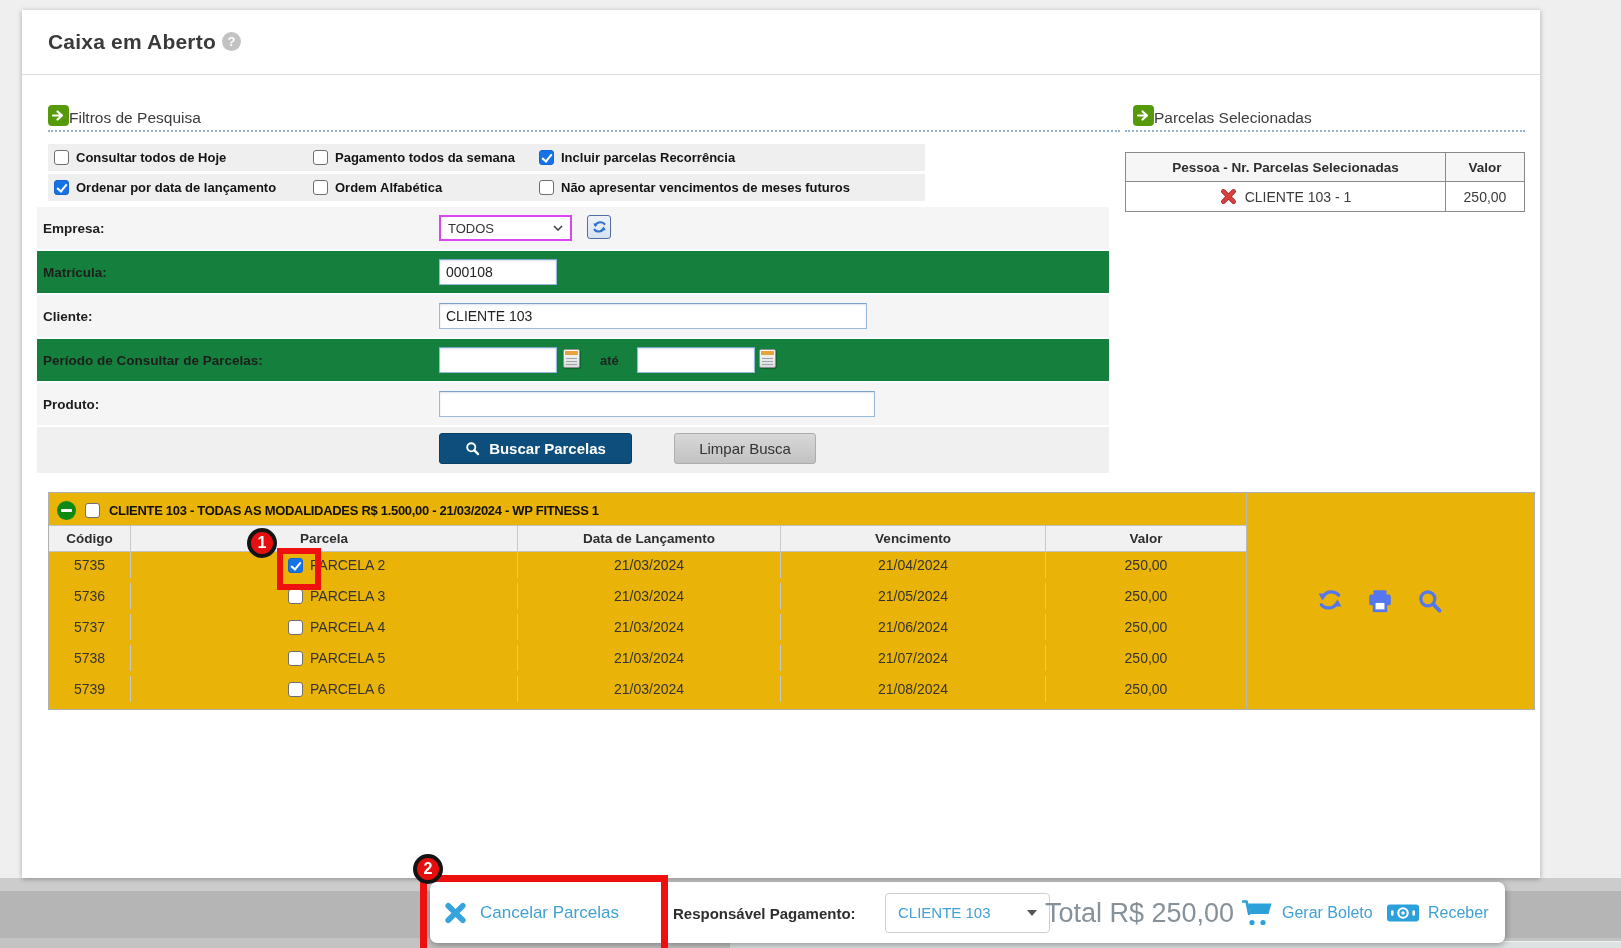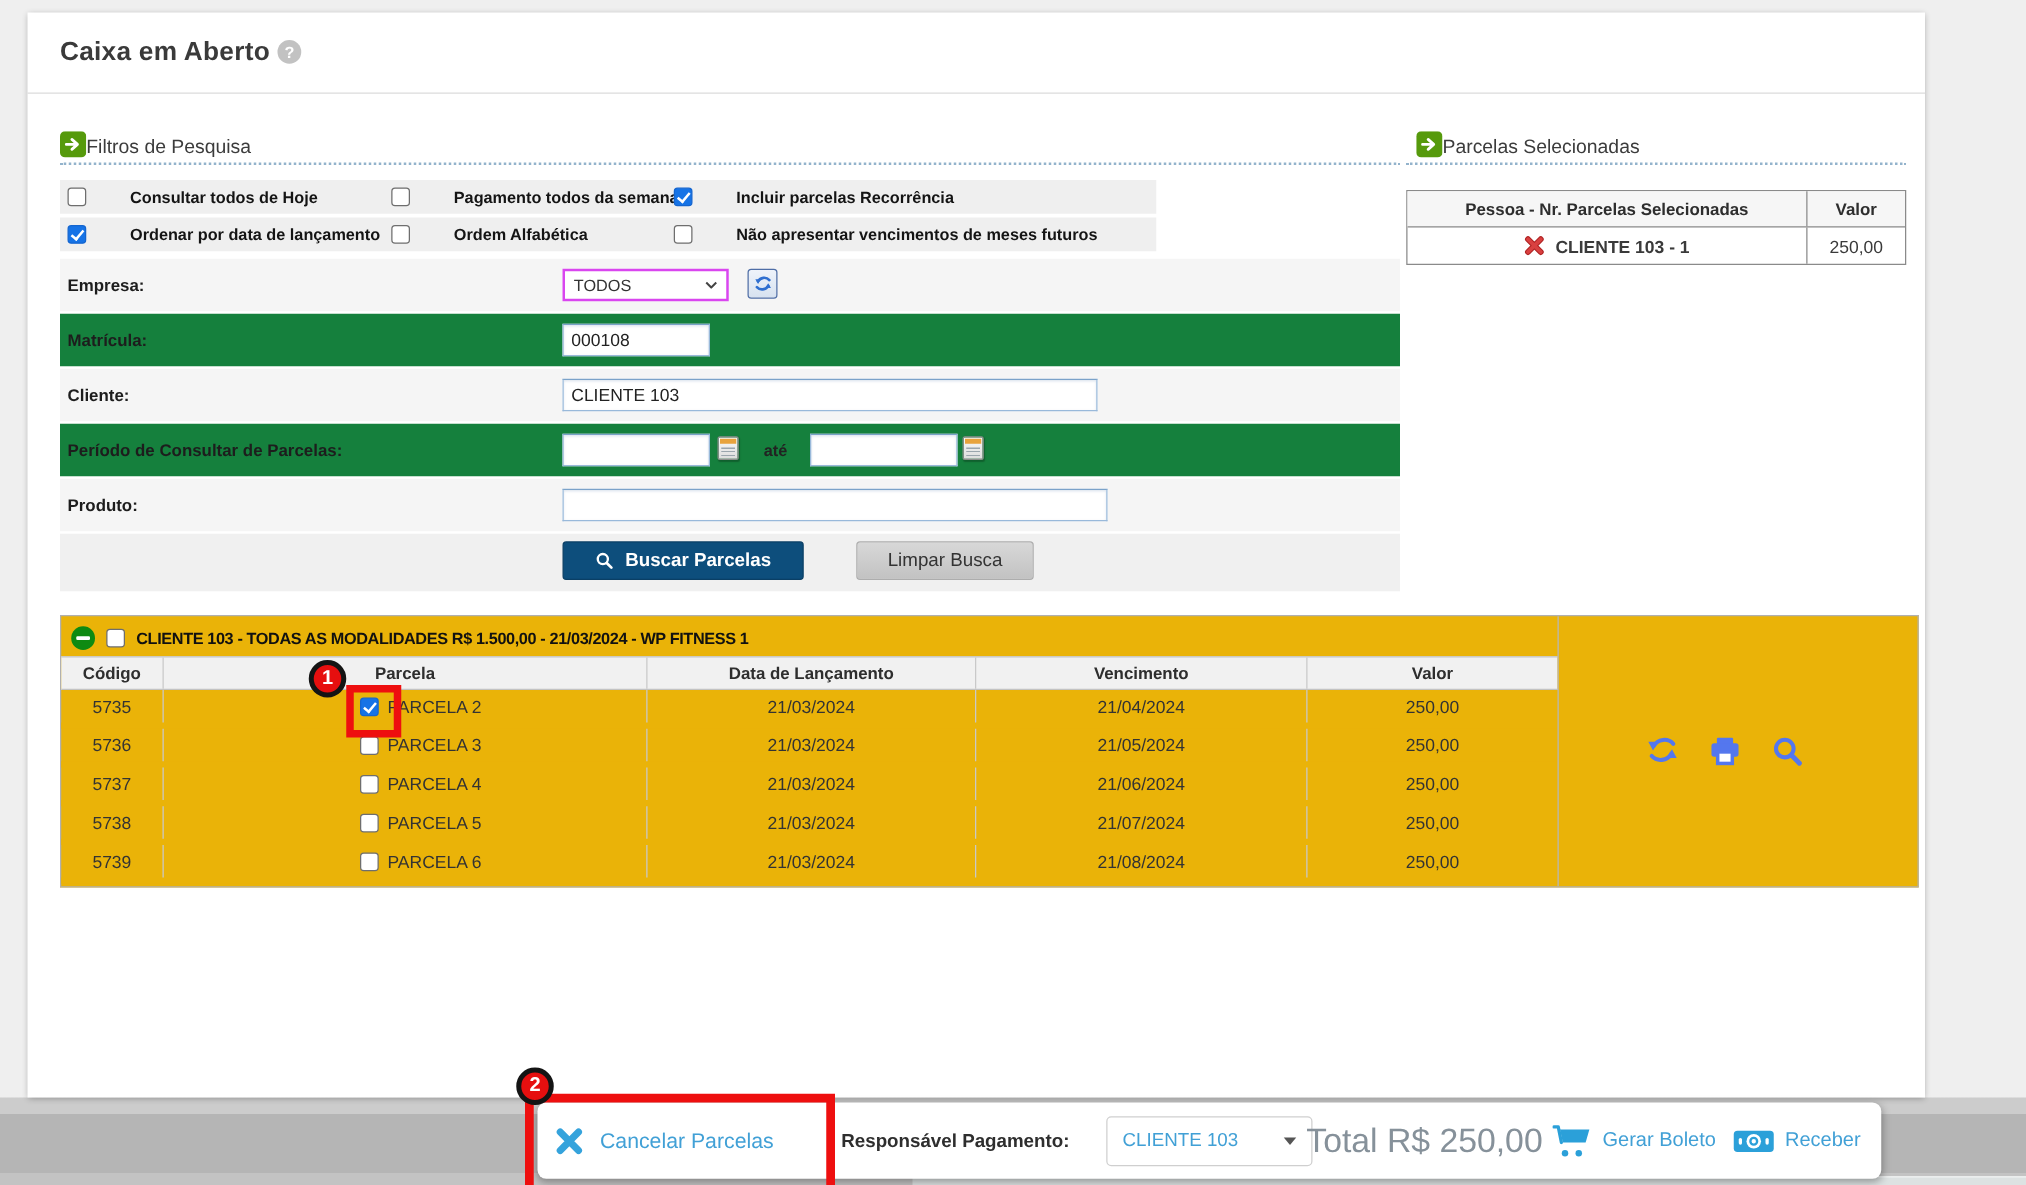--- a/index.html
+++ b/index.html
@@ -21,29 +21,29 @@
   .help-icon { position:absolute; left:200px; top:22px; width:19px; height:19px; border-radius:50%;
     background:#c2c2c2; color:#fff; font-size:13px; font-weight:bold; text-align:center; line-height:19px; }
   .title-divider { position:absolute; left:0; top:64px; width:1518px; border-top:1px solid #dcdcdc; }
 
   .section-head { position:absolute; display:flex; align-items:center; }
   .section-title { font-size:15.5px; color:#3c3c3c; }
   .dotted { position:absolute; border-top:2px dotted #93b3cc; }
 
   
   .cbband { position:absolute; left:26px; width:877px; height:27px; background:#efefef; }
-  .cbg { position:absolute; top:0; height:100%; display:flex; align-items:center;gap:28px; }
+  .cbg { position:absolute; top:0; height:100%; display:flex; align-items:center; }
   .cb { position:relative; width:15px; height:15px; background:#fff; border:1px solid #6e6e6e; border-radius:3px; flex:none; display:inline-block; }
   .cb.checked { background:#1673e6; border-color:#1465cf; }
   .cb.checked::after { content:""; position:absolute; left:4px; top:1px; width:4px; height:8px;
     border:solid #fff; border-width:0 2px 2px 0; transform:rotate(40deg); }
   .cbl { font-weight:bold; font-size:13px; color:#141414; margin-left:7px; white-space:nowrap; }
 
   
-  .frow { position:absolute; left:26px; width:1072px; height:42px; }
+  .frow { position:absolute; left:15px; width:1072px; height:42px; }
   .flabel { position:absolute; left:6px; top:50%; transform:translateY(-50%); font-size:13.5px; font-weight:bold; color:#1d1d1d; }
   .bg-a { background:#f5f5f5; } .bg-b { background:#15803d; } .bg-c { background:#f0f0f0; }
   .tinput { position:absolute; top:8px; height:26px; border:1px solid #99b9da; border-top-color:#7ba2c9;
     background:#fff; font:14px "Liberation Sans","DejaVu Sans",sans-serif; color:#222; padding:0 6px;
     box-shadow:inset 0 1px 2px rgba(110,145,185,.25); }
   .selbox { position:absolute; left:402px; top:8px; width:133px; height:26px; background:#fff; border:2px solid #d946ef;
     display:flex; align-items:center; justify-content:space-between; padding:0 7px; font-size:13px; color:#333; }
   .mini-refresh { position:absolute; left:550px; top:8px; width:24px; height:24px; border:1px solid #4f6ea6;
     background:linear-gradient(#eef3fa,#d7e2f0); border-radius:3px; display:flex; align-items:center; justify-content:center; }
   .cal { position:absolute; top:10px; width:17px; height:19px; border:1px solid #8e8e8e; border-radius:2px;
@@ -222,21 +222,21 @@
       <span class="section-title">Parcelas Selecionadas</span>
     </div>
     <div class="dotted" style="left:1103px; top:120px; width:400px;"></div>
 
     <div class="sel-table">
       <div class="sel-head">
         <div class="colA">Pessoa - Nr. Parcelas Selecionadas</div>
         <div class="colB">Valor</div>
       </div>
       <div class="sel-row">
-        <div class="colA" style="gap:8px;font-weight:bold;">
+        <div class="colA" style="gap:8px;">
           <svg width="17" height="17" viewBox="0 0 20 20" style="cursor:pointer;">
               <path d="M4 4L16 16M16 4L4 16" stroke="#b02424" stroke-width="5.6" stroke-linecap="round"></path>
               <path d="M4 4L16 16M16 4L4 16" stroke="#d94040" stroke-width="3.6" stroke-linecap="round"></path>
             </svg>
           <span>CLIENTE 103 - 1</span>
         </div>
         <div class="colB">250,00</div>
       </div>
     </div>
 

